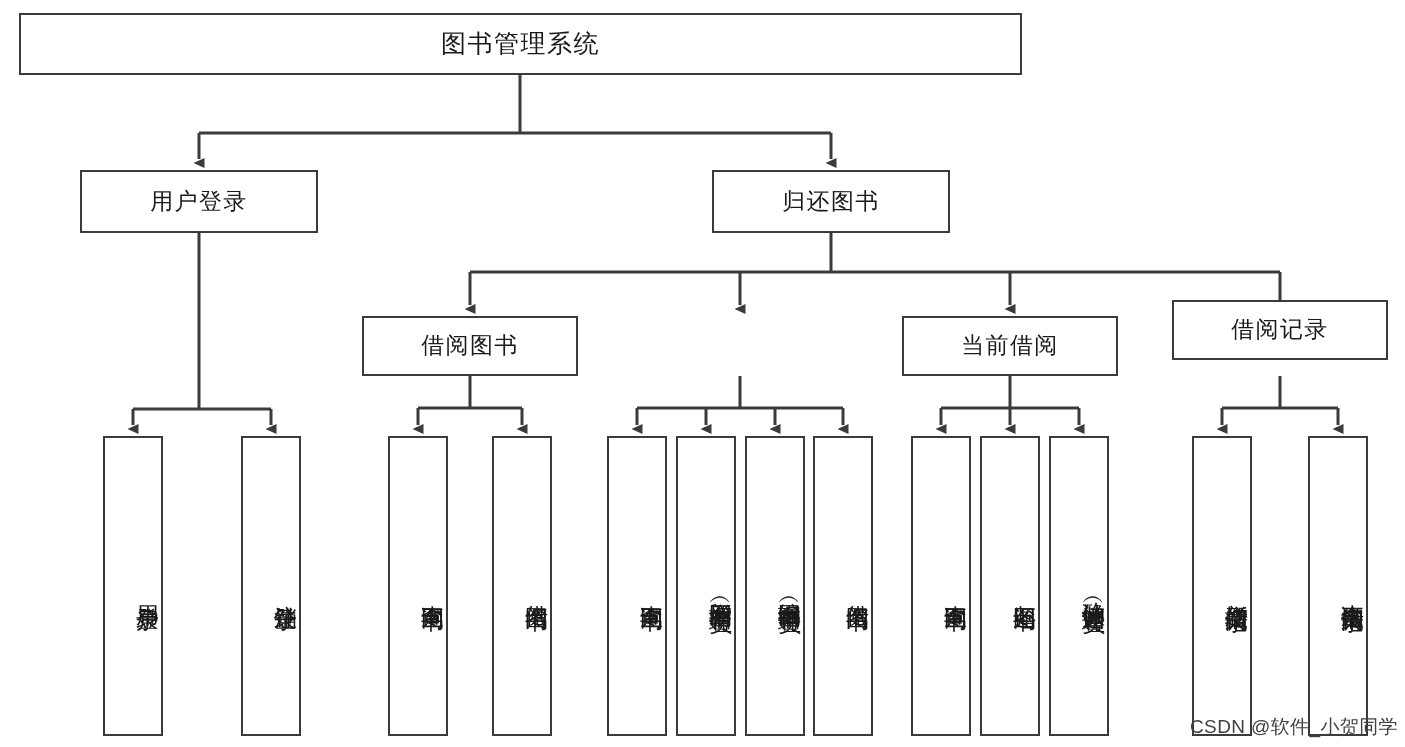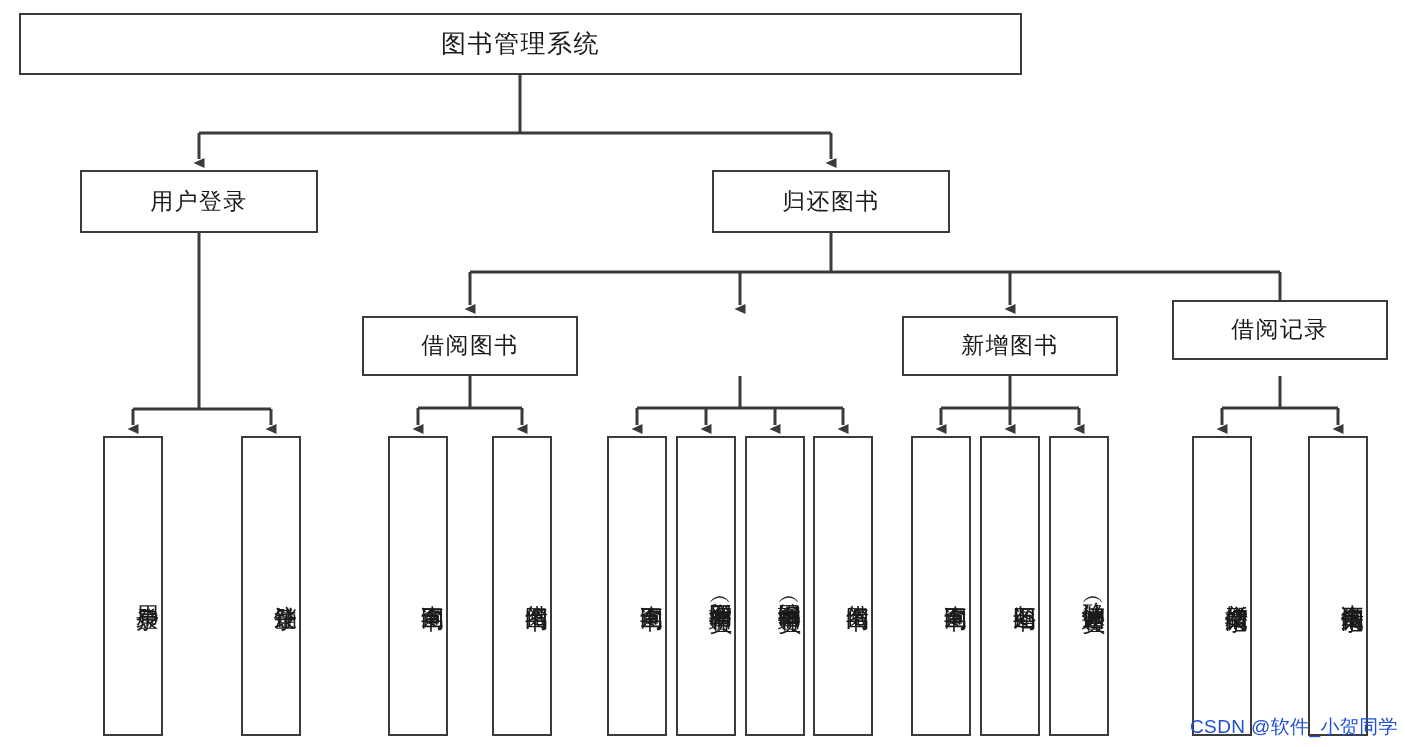--- a/index.html
+++ b/index.html
@@ -51,21 +51,21 @@
     display: block;
     letter-spacing: 0.06em;
   }
   .lvl0 { font-size: 25px; }
   .lvl1 { font-size: 23px; }
   .lvl2 { font-size: 23px; }
   .lvl3 { font-size: 23px; letter-spacing: 0.18em; }
   .watermark {
     position: absolute;
     font-size: 19px;
-    color: #1d4ed8;
+    color: #404040;
     white-space: nowrap;
     letter-spacing: 0.02em;
   }
 </style>
 </head>
 <body>
 
 <div id="canvas">
 
   <svg id="wires" viewBox="0 0 1405 747" xmlns="http://www.w3.org/2000/svg">
@@ -126,21 +126,21 @@
     <span class="node-label">用户登录</span>
   </div>
   <div class="node horiz lvl1" style="left:712px; top:170px; width:238px; height:63px;">
     <span class="node-label">归还图书</span>
   </div>
 
   <div class="node horiz lvl2" style="left:362px; top:316px; width:216px; height:60px;">
     <span class="node-label">借阅图书</span>
   </div>
   <div class="node horiz lvl2" style="left:902px; top:316px; width:216px; height:60px;">
-    <span class="node-label">新增图书</span>
+    <span class="node-label">当前借阅</span>
   </div>
   <div class="node horiz lvl2" style="left:1172px; top:300px; width:216px; height:60px;">
     <span class="node-label">借阅记录</span>
   </div>
 
   <div class="node vert lvl3" style="left:103px; top:436px; width:60px; height:300px;">
     <span class="node-label">用户登录</span>
   </div>
   <div class="node vert lvl3" style="left:241px; top:436px; width:60px; height:300px;">
     <span class="node-label">注销登录</span>

